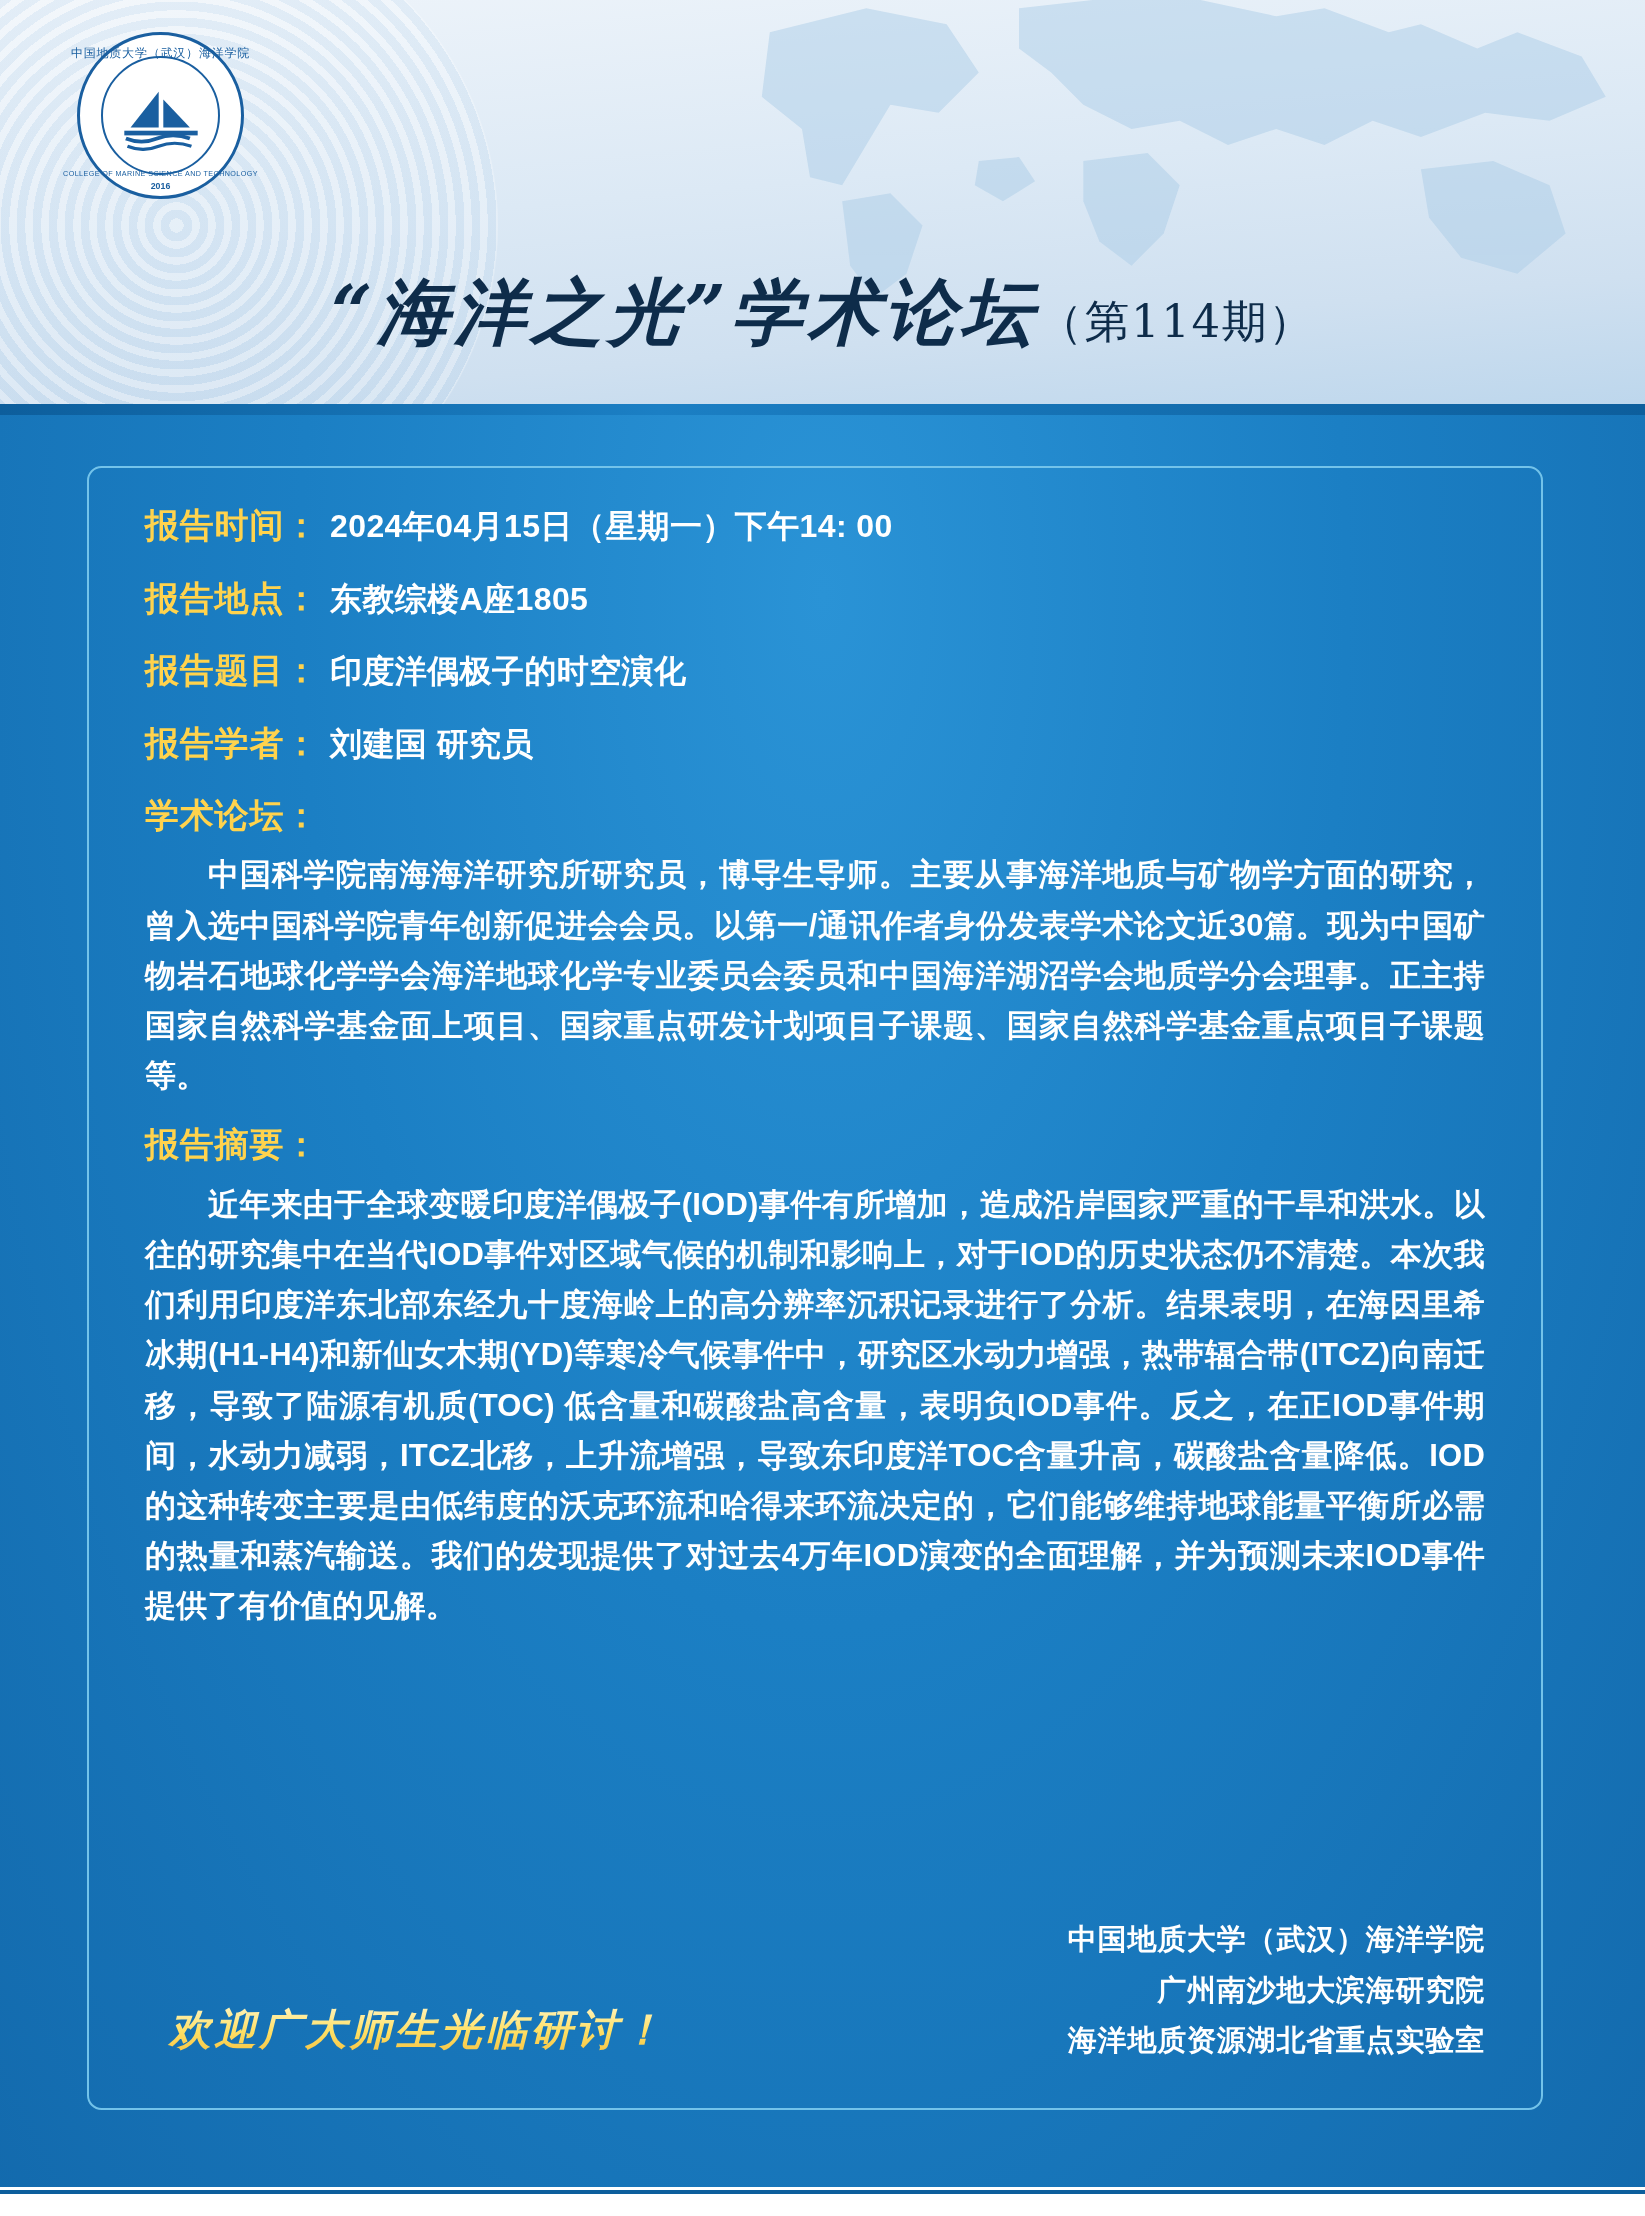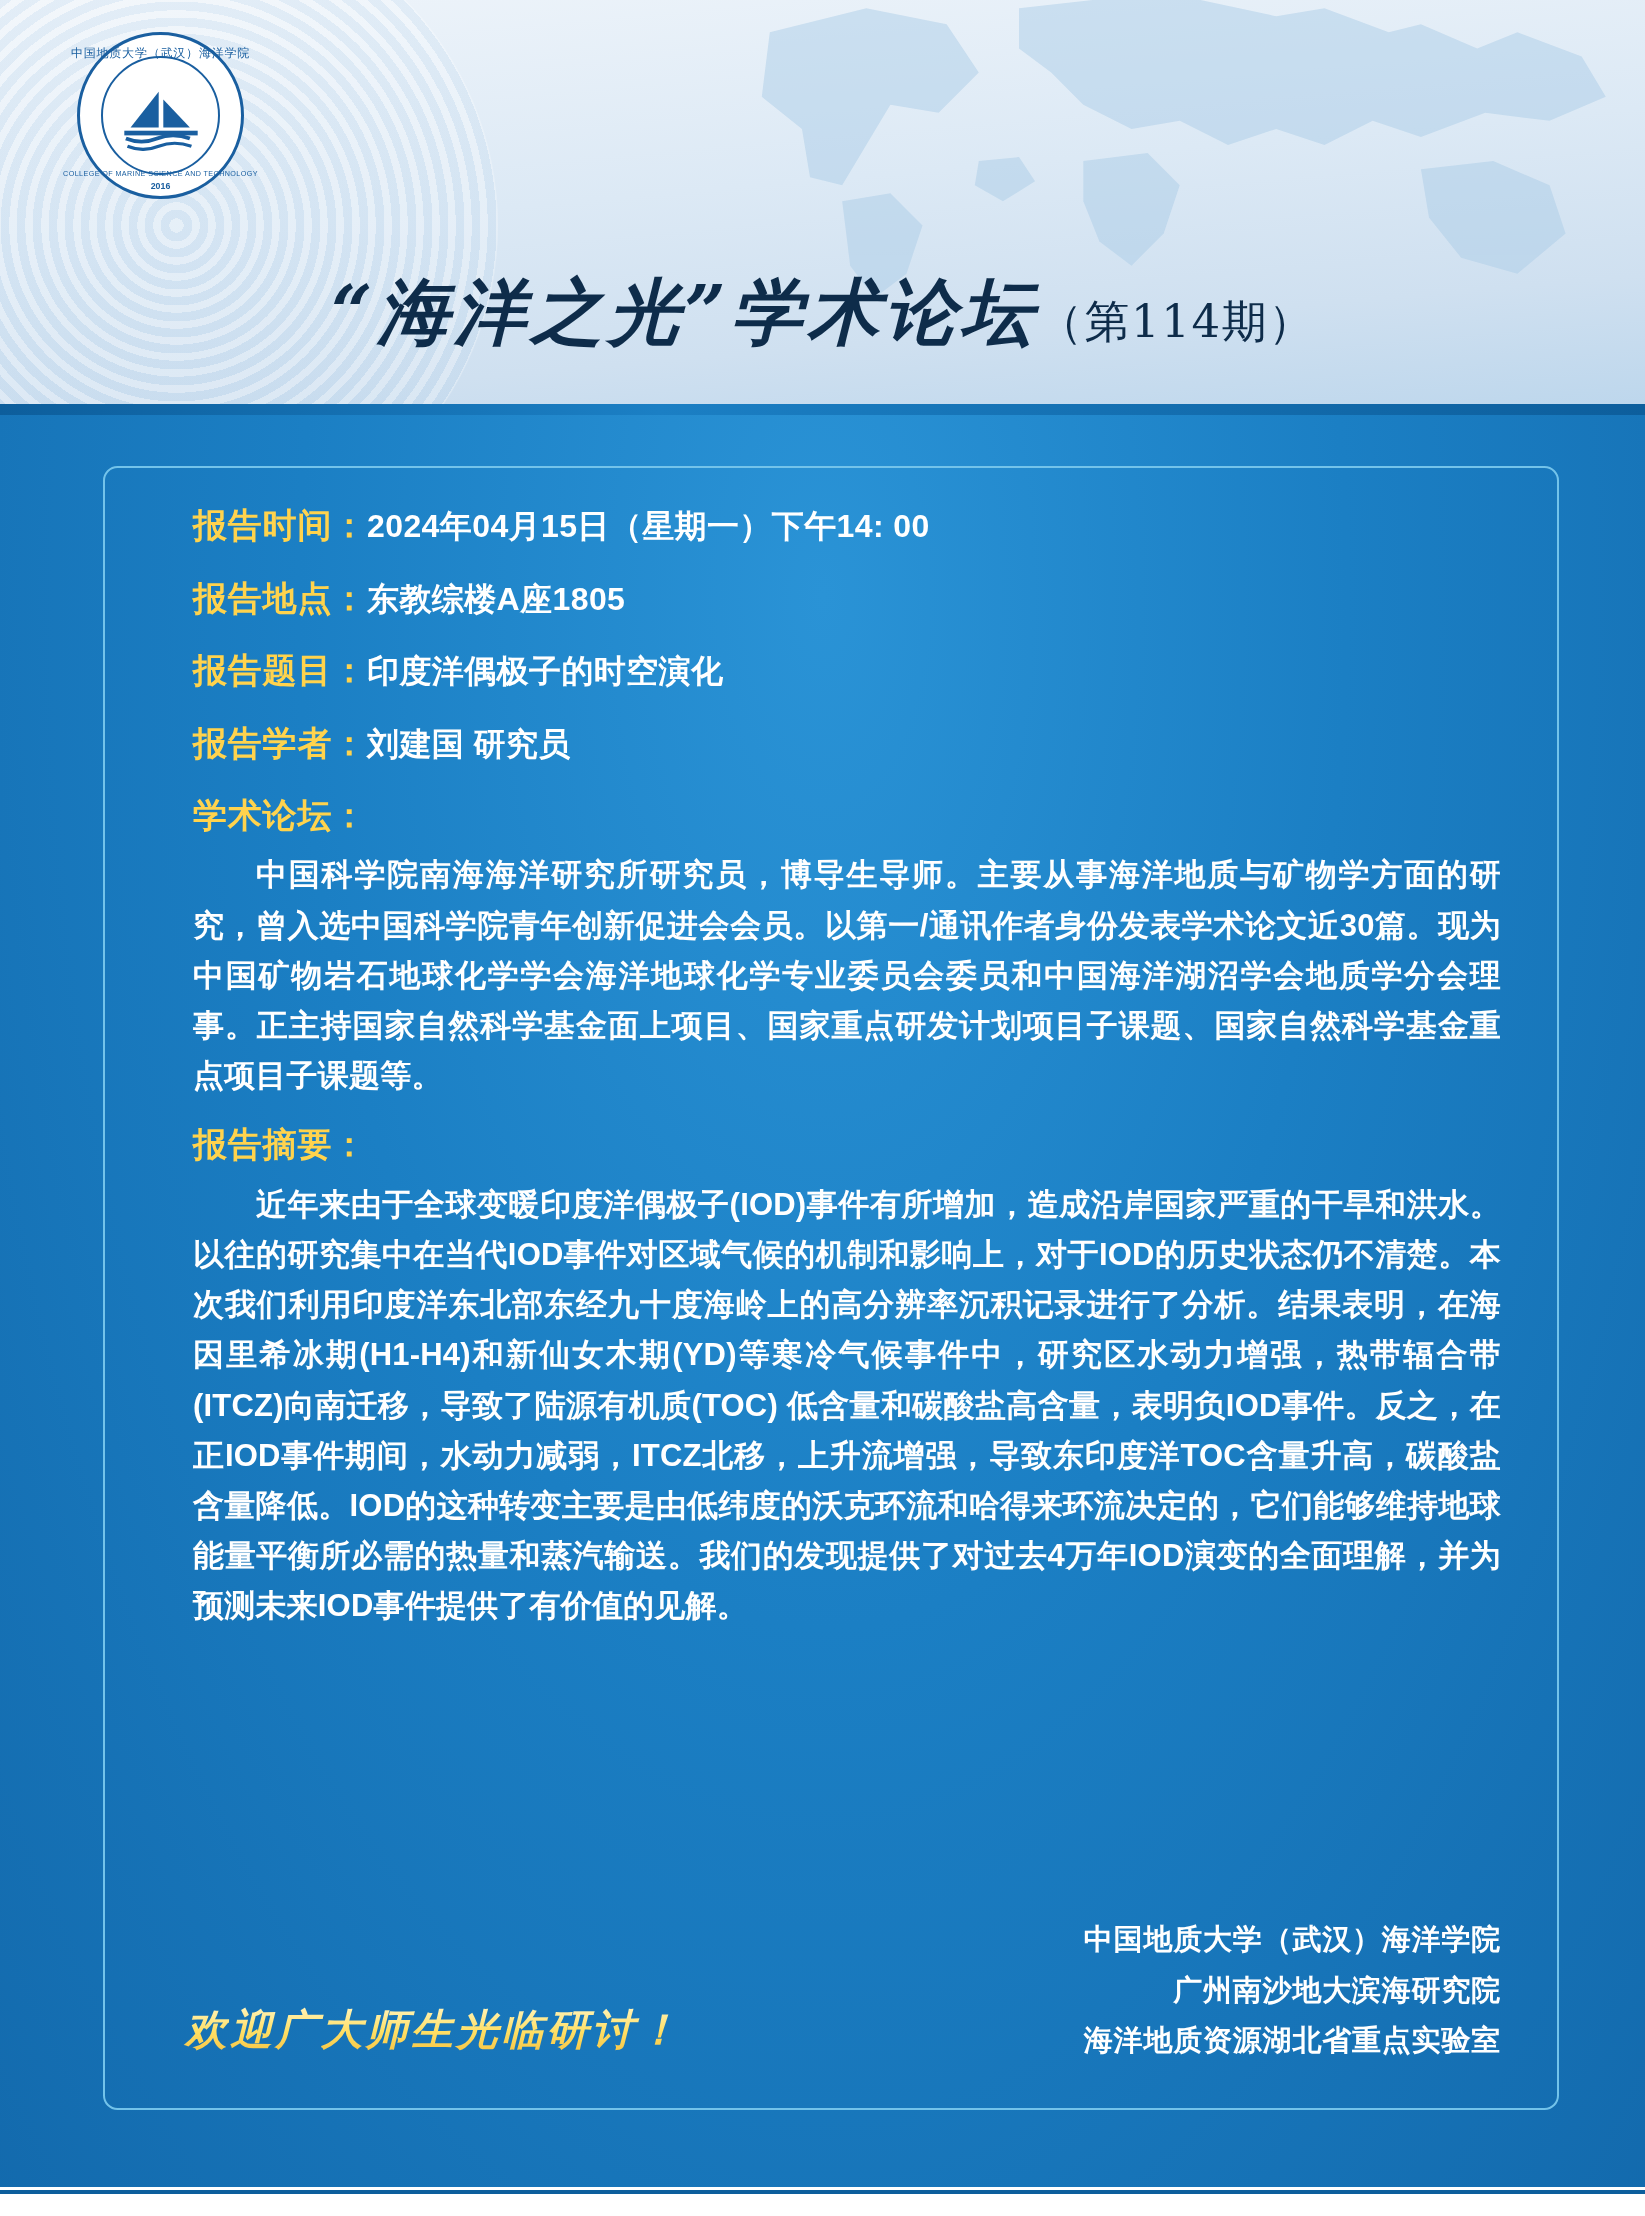--- a/index.html
+++ b/index.html
@@ -158,47 +158,47 @@
     position: relative;
     width: 1646px;
     height: 1802px;
     background:
       radial-gradient(ellipse at 50% 10%, #2a93d6 0%, #1b7fc4 45%, #136aad 100%);
     padding: 0;
     box-sizing: border-box;
   }
   .content-card {
     position: absolute;
-    left: 103px;
+    left: 87px;
     top: 51px;
     width: 1456px;
     height: 1644px;
     border: 2.4px solid #73c3ea;
     border-radius: 14.5px;
     box-sizing: border-box;
-    padding: 35px 56px 0 88px;
+    padding: 35px 56px 0 56px;
   }
 
   .meta-row {
     display: flex;
     align-items: baseline;
     margin-bottom: 26.5px;
   }
   .meta-label {
     color: #ffd34d;
     font-size: 34px;
     font-weight: bold;
     white-space: nowrap;
     letter-spacing: 0.8px;
   }
   .meta-value {
     color: #ffffff;
     font-size: 32px;
     font-weight: bold;
-    margin-left: 0;
+    margin-left: 11px;
     letter-spacing: 0.4px;
   }
 
   .section-label {
     color: #ffd34d;
     font-size: 34px;
     font-weight: bold;
     letter-spacing: 0.8px;
     margin-top: 21px;
     margin-bottom: 11.3px;

